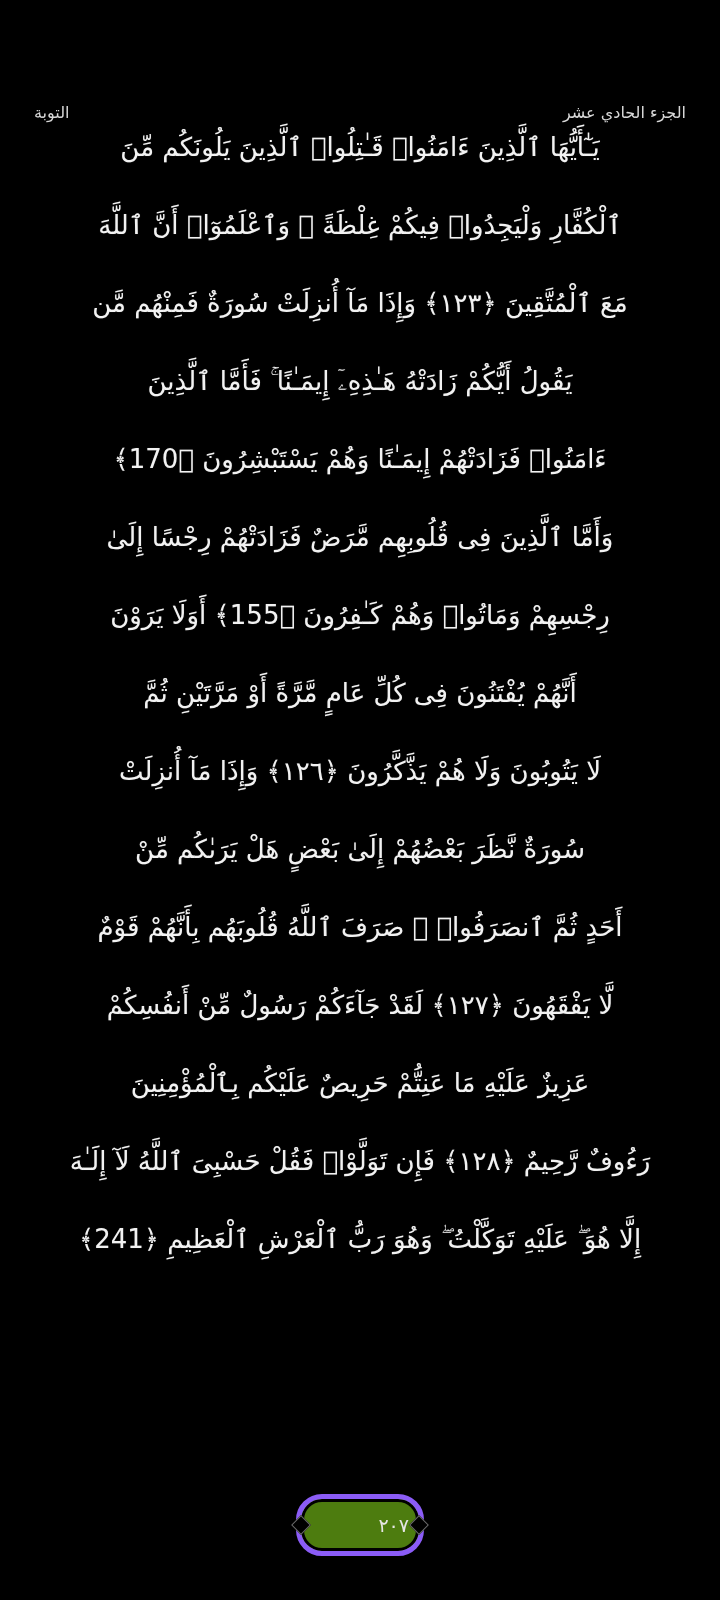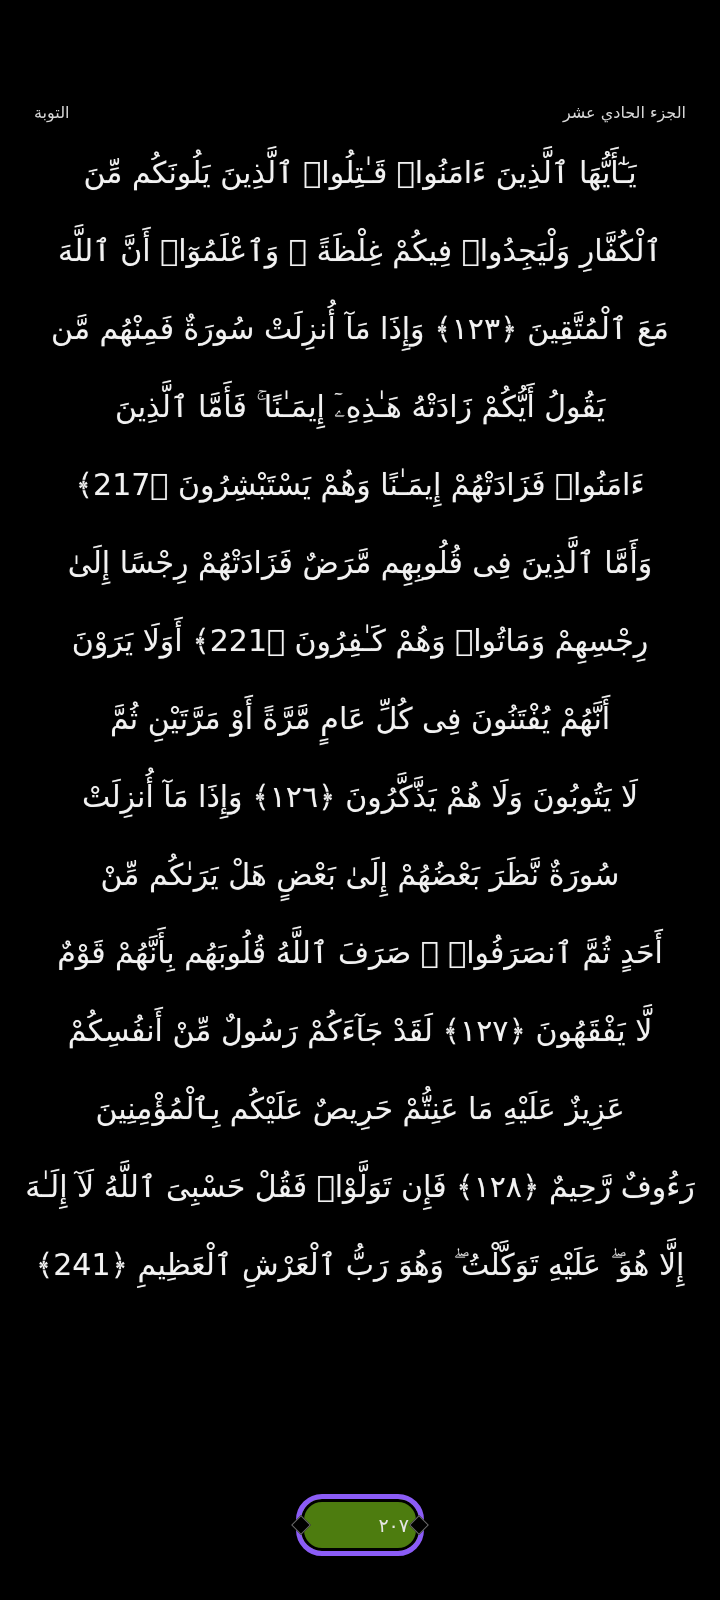--- a/index.html
+++ b/index.html
@@ -53,29 +53,29 @@
     box-sizing: border-box;
     display: flex;
     flex-direction: column;
     justify-content: flex-start;
   }
   .ayah-line {
     display: block;
     text-align: center;
     color: #f2f2f2;
     font-family: "DejaVu Sans", sans-serif;
-    font-size: 30px;
+    font-size: 26px;
     line-height: 1.0;
     height: 78px;
     white-space: nowrap;
     direction: rtl;
     unicode-bidi: isolate;
     overflow: visible;
     display: flex;
-    align-items: center;
+    align-items: flex-start;
     justify-content: center;
     letter-spacing: 0px;
     text-shadow: 0 0 1px rgba(255,255,255,0.25);
   }
   .ayah-line span.txt {
     display: inline-block;
     transform: scaleX(1.0);
   }
   
   
@@ -137,27 +137,27 @@
     <div class="ayah-line">
         <span class="txt">ٱلْكُفَّارِ وَلْيَجِدُوا۟ فِيكُمْ غِلْظَةً ۚ وَٱعْلَمُوٓا۟ أَنَّ ٱللَّهَ</span>
       </div>
     <div class="ayah-line">
         <span class="txt">مَعَ ٱلْمُتَّقِينَ ﴿١٢٣﴾ وَإِذَا مَآ أُنزِلَتْ سُورَةٌ فَمِنْهُم مَّن</span>
       </div>
     <div class="ayah-line">
         <span class="txt">يَقُولُ أَيُّكُمْ زَادَتْهُ هَـٰذِهِۦٓ إِيمَـٰنًا ۚ فَأَمَّا ٱلَّذِينَ</span>
       </div>
     <div class="ayah-line">
-        <span class="txt">ءَامَنُوا۟ فَزَادَتْهُمْ إِيمَـٰنًا وَهُمْ يَسْتَبْشِرُونَ ﴿217﴾</span>
+        <span class="txt">ءَامَنُوا۟ فَزَادَتْهُمْ إِيمَـٰنًا وَهُمْ يَسْتَبْشِرُونَ ﴿170﴾</span>
       </div>
     <div class="ayah-line">
         <span class="txt">وَأَمَّا ٱلَّذِينَ فِى قُلُوبِهِم مَّرَضٌ فَزَادَتْهُمْ رِجْسًا إِلَىٰ</span>
       </div>
     <div class="ayah-line">
-        <span class="txt">رِجْسِهِمْ وَمَاتُوا۟ وَهُمْ كَـٰفِرُونَ ﴿221﴾ أَوَلَا يَرَوْنَ</span>
+        <span class="txt">رِجْسِهِمْ وَمَاتُوا۟ وَهُمْ كَـٰفِرُونَ ﴿155﴾ أَوَلَا يَرَوْنَ</span>
       </div>
     <div class="ayah-line">
         <span class="txt">أَنَّهُمْ يُفْتَنُونَ فِى كُلِّ عَامٍ مَّرَّةً أَوْ مَرَّتَيْنِ ثُمَّ</span>
       </div>
     <div class="ayah-line">
         <span class="txt">لَا يَتُوبُونَ وَلَا هُمْ يَذَّكَّرُونَ ﴿١٢٦﴾ وَإِذَا مَآ أُنزِلَتْ</span>
       </div>
     <div class="ayah-line">
         <span class="txt">سُورَةٌ نَّظَرَ بَعْضُهُمْ إِلَىٰ بَعْضٍ هَلْ يَرَىٰكُم مِّنْ</span>
       </div>

